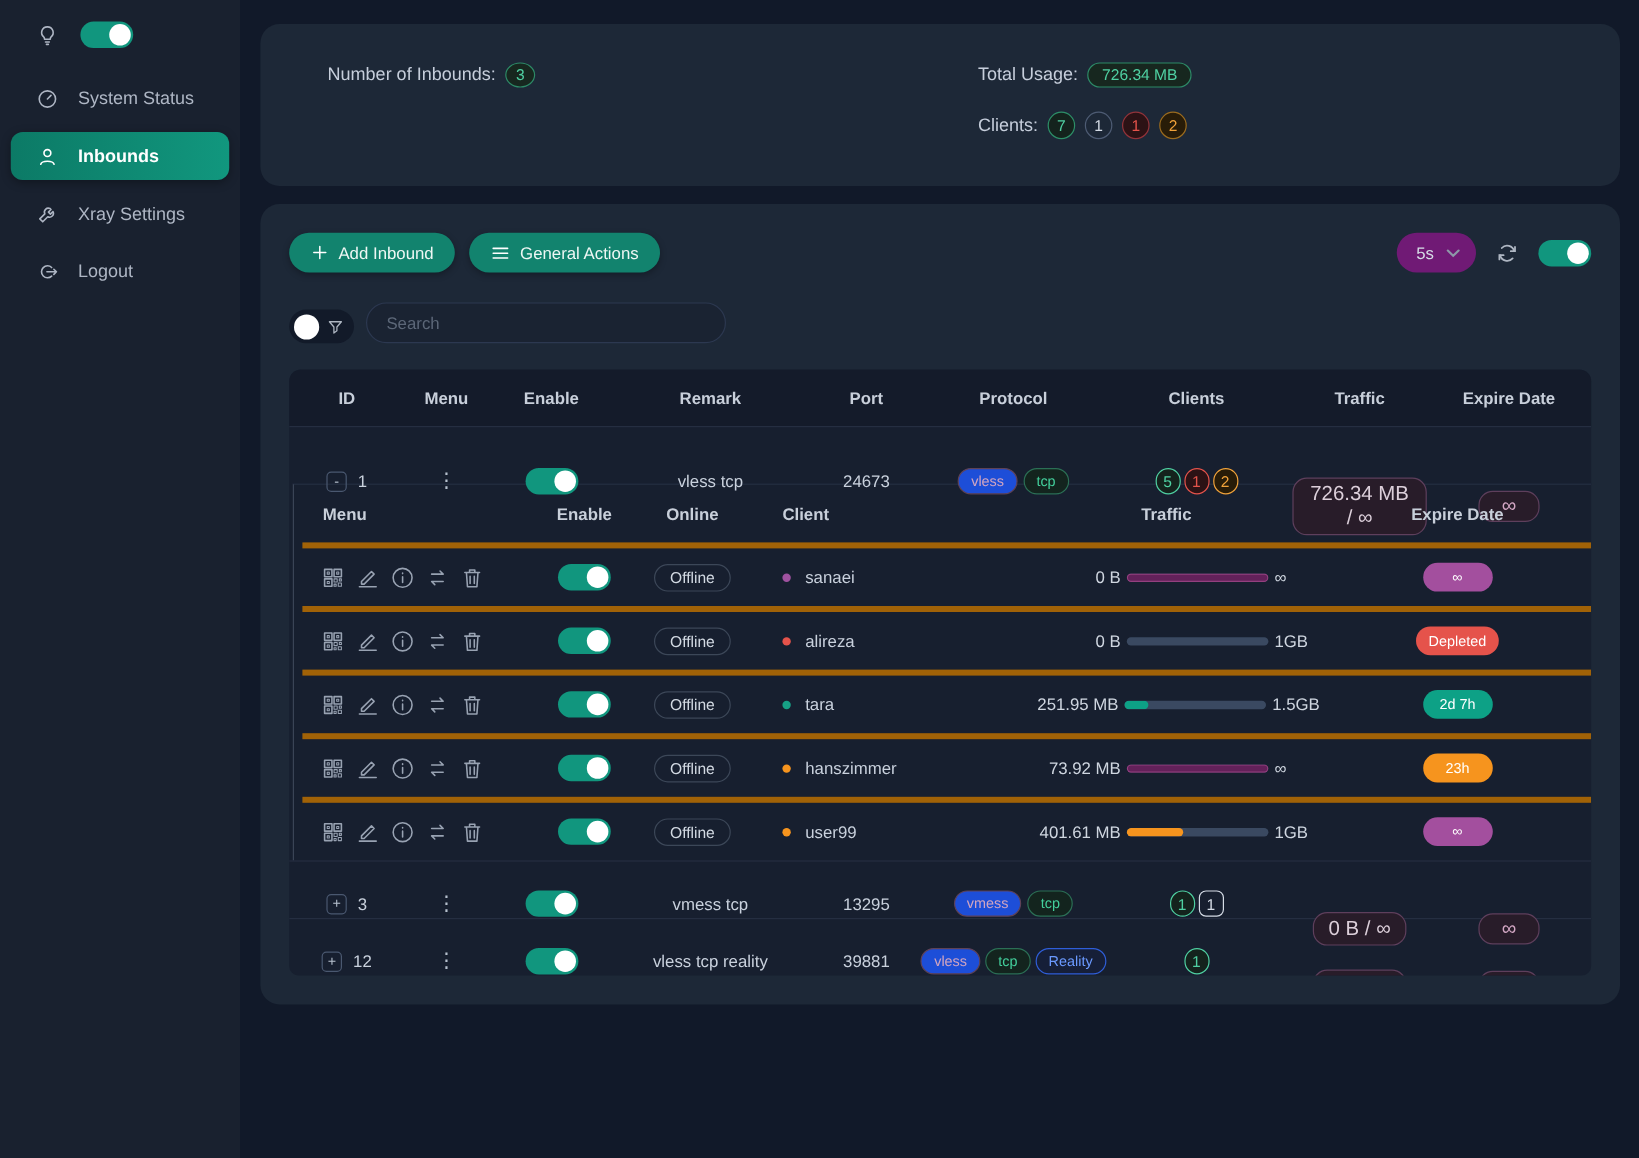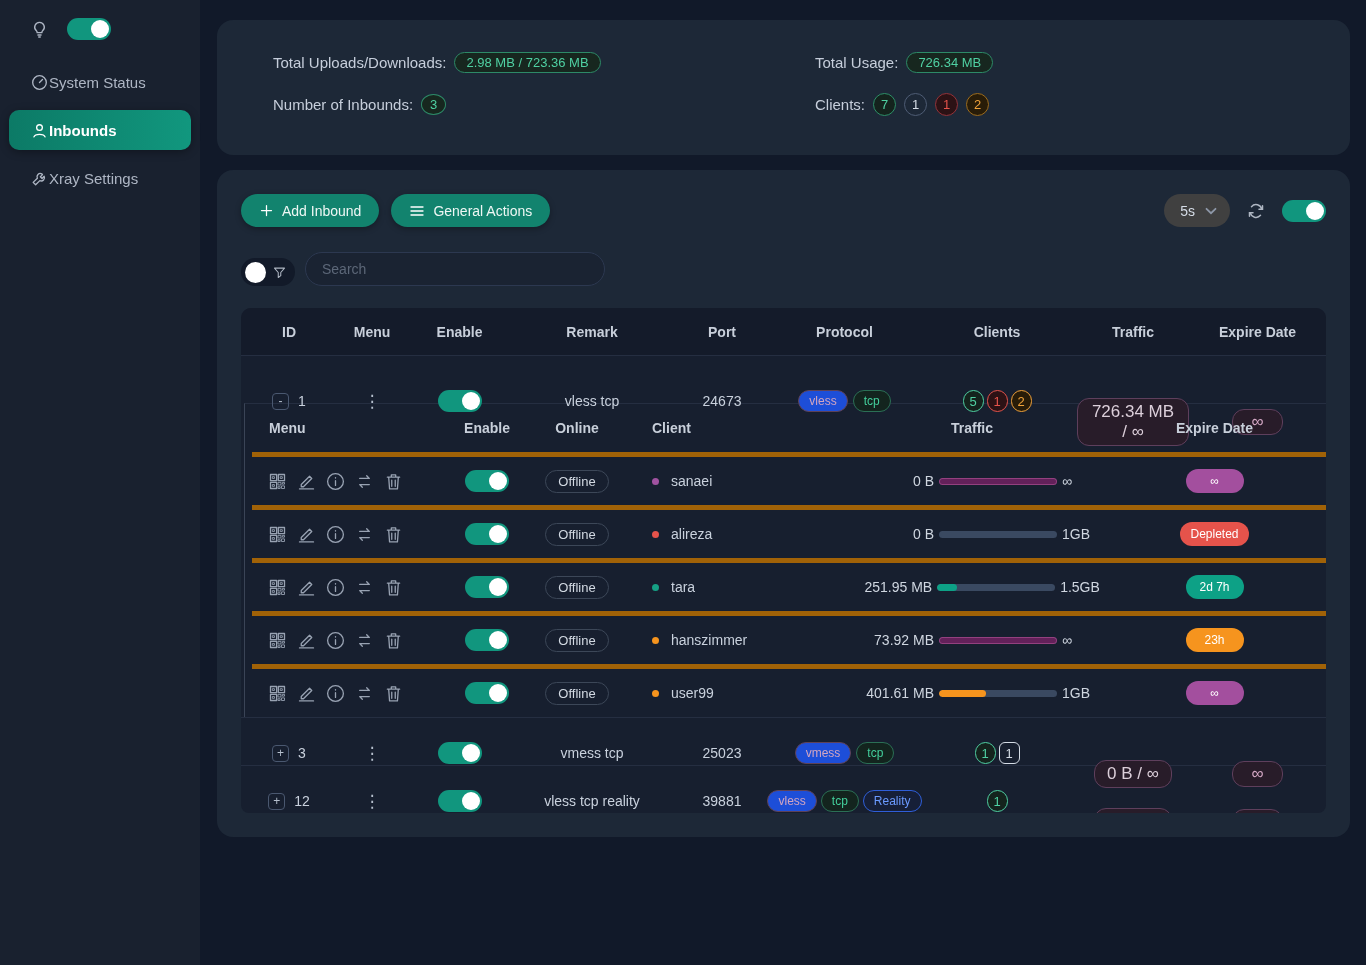--- a/index.html
+++ b/index.html
@@ -10,21 +10,21 @@
   }
   svg { display:block; }
 
   
   .sidebar {
     position:fixed; left:0; top:0; width:200px; height:965px;
     background:#19212f; z-index:5; padding-top:18px;
   }
   .theme-row { display:flex; align-items:center; gap:18px; padding:0 0 14px 30px; }
   .side-item {
-    display:flex; align-items:center; gap:0; height:40px; padding-left:30px;
+    display:flex; align-items:center; gap:16px; height:40px; padding-left:30px;
     margin:8px 0; color:#aeb6c4; cursor:pointer;
   }
   .side-item .lbl { font-size:15px; }
   .side-item.active {
     background:linear-gradient(90deg,#0c7a66,#11977e);
     border-radius:10px; margin:8px 9px; padding-left:21px; color:#fff;
     box-shadow:0 2px 8px rgba(0,0,0,.35);
   }
   .side-item.active .lbl { color:#fff; font-weight:bold; }
   .sicon { width:19px; height:19px; stroke:#aeb6c4; fill:none; stroke-width:1.7; stroke-linecap:round; stroke-linejoin:round; }
@@ -62,21 +62,21 @@
   .toolbar { display:flex; align-items:center; gap:12px; }
   .btn-teal {
     display:flex; align-items:center; gap:8px; height:33px; padding:0 18px;
     background:#12836e; border:none; border-radius:17px; color:#eef7f4;
     font-size:14px; font-family:inherit; cursor:pointer;
     box-shadow:0 2px 6px rgba(0,0,0,.3);
   }
   .toolbar-right { margin-left:auto; display:flex; align-items:center; gap:16px; }
   .select-pill {
     display:flex; align-items:center; gap:10px; height:33px; padding:0 13px 0 16px;
-    background:#404040; border-radius:17px; color:#d5dce6; cursor:pointer; font-size:14px;
+    background:#701a75; border-radius:17px; color:#d5dce6; cursor:pointer; font-size:14px;
   }
   .icon-btn { background:none; border:none; cursor:pointer; padding:0; }
 
   .search-row { display:flex; align-items:flex-end; gap:10px; margin-top:25px; }
   .filter-pill {
     display:flex; align-items:center; gap:6px; height:28px; padding:0 8px 0 4px;
     background:#121a29; border-radius:14px; cursor:pointer;
   }
   .filter-knob { width:21px; height:21px; background:#fff; border-radius:50%; }
   .search-input {
@@ -184,30 +184,33 @@
   </div>
 
 
   <div class="side-item">
     <svg class="sicon" viewBox="0 0 24 24">
       <path d="M14.8 6.1a4.1 4.1 0 0 0-5.5 5.5L4 16.9 7.1 20l5.3-5.3a4.1 4.1 0 0 0 5.5-5.5l-2.7 2.7-2.1-2.1 2.7-2.7z"></path>
     </svg>
     <span class="lbl">Xray Settings</span>
   </div>
 
+  <div class="side-item">
+    <svg class="sicon" viewBox="0 0 24 24">
+      <path d="M16.5 7.5a6.3 6.3 0 1 0 0 9"></path>
+        <path d="M11.5 12h10M18.8 9.3 21.5 12l-2.7 2.7"></path>
+    </svg>
+    <span class="lbl">Logout</span>
+  </div>
 </div>
 
 <div class="main">
 
   <div class="card stats">
     <div class="col col1">
-      <div class="stat-row">
-        <span class="stat-label">Total Uploads/Downloads:</span>
-        <span class="pill-green">2.98 MB / 723.36 MB</span>
-      </div>
       <div class="stat-row">
         <span class="stat-label">Number of Inbounds:</span>
         <span class="pill-green" style="border-radius:50%;padding:2px 8px;">3</span>
       </div>
     </div>
     <div class="col">
       <div class="stat-row">
         <span class="stat-label">Total Usage:</span>
         <span class="pill-green">726.34 MB</span>
       </div>
@@ -548,21 +551,21 @@
         </div>
         <div>
             <span class="dots">⋮</span>
           </div>
         <div>
             <div class="toggle">
               <div class="knob"></div>
             </div>
           </div>
         <div>vmess tcp</div>
-        <div>25023</div>
+        <div>13295</div>
         <div>
           <span class="proto-badge p-vless">vmess</span>
           <span class="proto-badge p-tcp">tcp</span>
         </div>
         <div style="gap:3px;">
           <span class="cnt c-green">1</span>
           <span class="cnt c-slate sq">1</span>
         </div>
         <div>
             <span class="traffic-pill">0 B / ∞</span>

